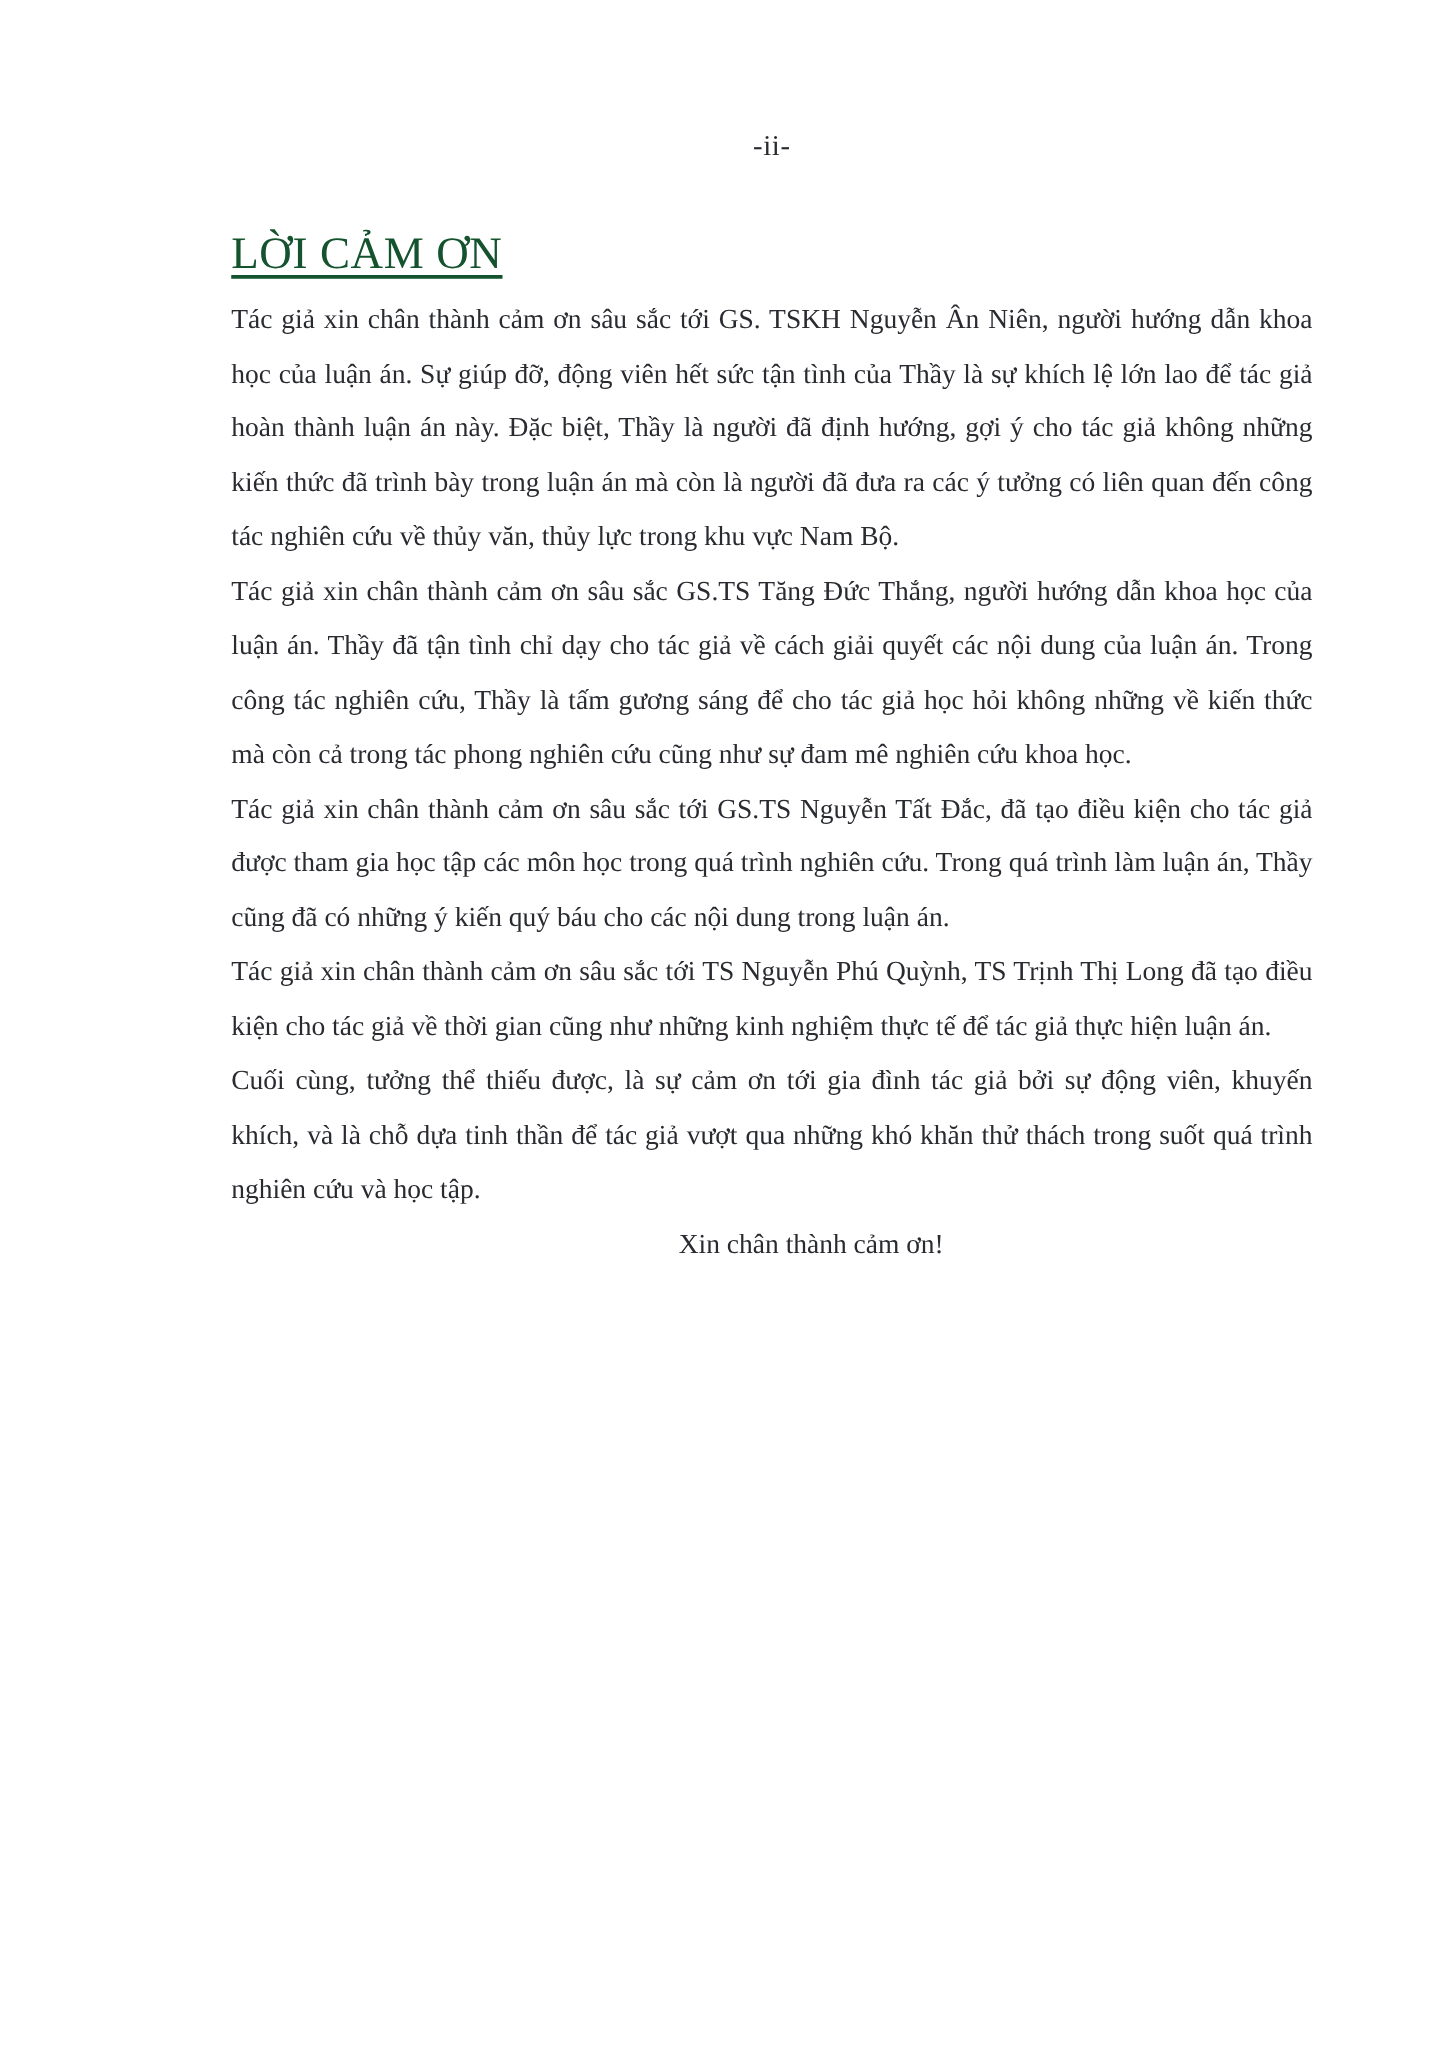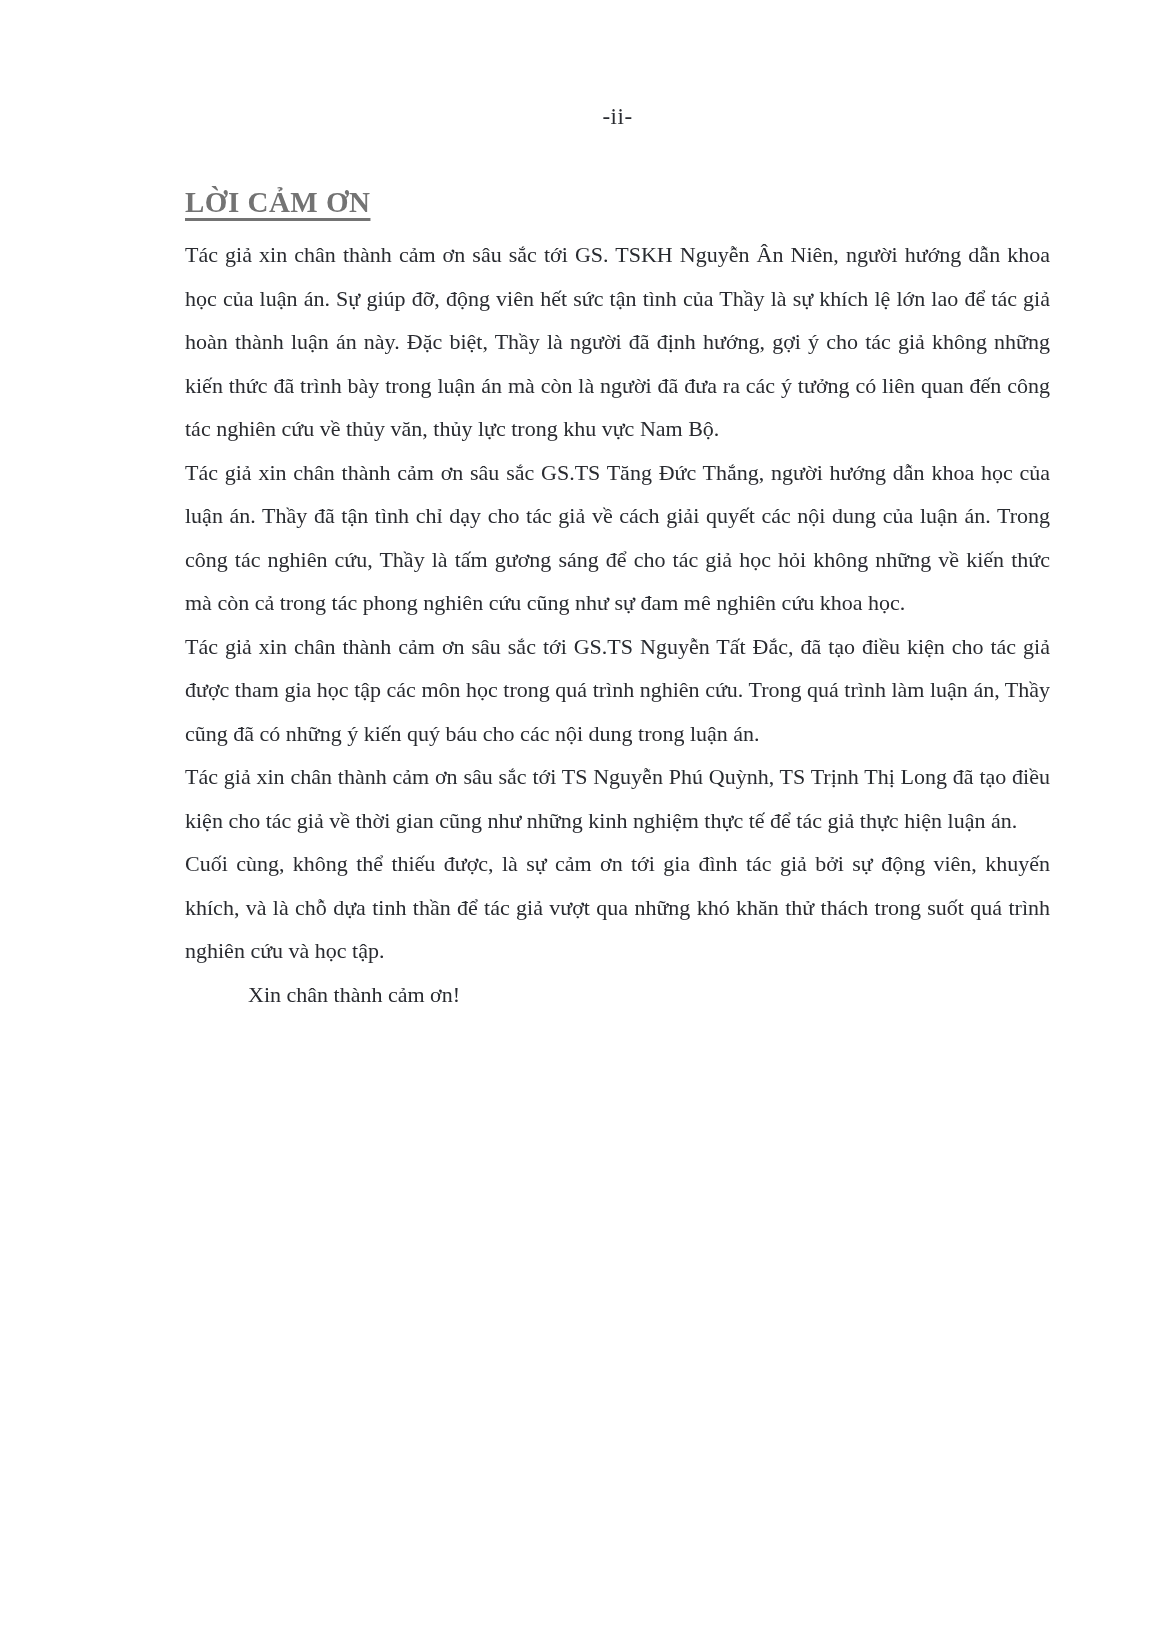--- a/index.html
+++ b/index.html
@@ -20,55 +20,55 @@
   }
   .page-number {
     padding-top: 104px;
     text-align: center;
     font-size: 23px;
     line-height: 26px;
     letter-spacing: 0.5px;
   }
   .doc-title {
     margin: 54px 0 0 0;
-    font-size: 29px;
+    font-size: 36px;
     line-height: 36px;
-    font-weight: bold;
-    color: #737373;
+    font-weight: normal;
+    color: #14532d;
     letter-spacing: 0.5px;
     text-decoration: underline;
     text-decoration-thickness: 2.5px;
     text-underline-offset: 6px;
   }
   .doc-body {
     margin-top: 13px;
     font-size: 22px;
     line-height: 43.5px;
     text-align: justify;
   }
   .doc-body p {
     margin: 0;
     padding: 0;
   }
   .doc-body p.closing {
-    text-align: left;
+    text-align: center;
     text-indent: 63px;
   }
 </style>
 </head>
 <body>
 
 <div class="page">
 
   <div class="page-number">-ii-</div>
 
   <h1 class="doc-title">LỜI CẢM ƠN</h1>
 
   <div class="doc-body">
     <p>Tác giả xin chân thành cảm ơn sâu sắc tới GS. TSKH Nguyễn Ân Niên, người hướng dẫn khoa học của luận án. Sự giúp đỡ, động viên hết sức tận tình của Thầy là sự khích lệ lớn lao để tác giả hoàn thành luận án này. Đặc biệt, Thầy là người đã định hướng, gợi ý cho tác giả không những kiến thức đã trình bày trong luận án mà còn là người đã đưa ra các ý tưởng có liên quan đến công tác nghiên cứu về thủy văn, thủy lực trong khu vực Nam Bộ.</p>
     <p>Tác giả xin chân thành cảm ơn sâu sắc GS.TS Tăng Đức Thắng, người hướng dẫn khoa học của luận án. Thầy đã tận tình chỉ dạy cho tác giả về cách giải quyết các nội dung của luận án. Trong công tác nghiên cứu, Thầy là tấm gương sáng để cho tác giả học hỏi không những về kiến thức mà còn cả trong tác phong nghiên cứu cũng như sự đam mê nghiên cứu khoa học.</p>
     <p>Tác giả xin chân thành cảm ơn sâu sắc tới GS.TS Nguyễn Tất Đắc, đã tạo điều kiện cho tác giả được tham gia học tập các môn học trong quá trình nghiên cứu. Trong quá trình làm luận án, Thầy cũng đã có những ý kiến quý báu cho các nội dung trong luận án.</p>
     <p>Tác giả xin chân thành cảm ơn sâu sắc tới TS Nguyễn Phú Quỳnh, TS Trịnh Thị Long đã tạo điều kiện cho tác giả về thời gian cũng như những kinh nghiệm thực tế để tác giả thực hiện luận án.</p>
-    <p>Cuối cùng, không thể thiếu được, là sự cảm ơn tới gia đình tác giả bởi sự động viên, khuyến khích, và là chỗ dựa tinh thần để tác giả vượt qua những khó khăn thử thách trong suốt quá trình nghiên cứu và học tập.</p>
+    <p>Cuối cùng, tưởng thể thiếu được, là sự cảm ơn tới gia đình tác giả bởi sự động viên, khuyến khích, và là chỗ dựa tinh thần để tác giả vượt qua những khó khăn thử thách trong suốt quá trình nghiên cứu và học tập.</p>
     <p class="closing">Xin chân thành cảm ơn!</p>
   </div>
 
 </div>
 
 </body></html>

